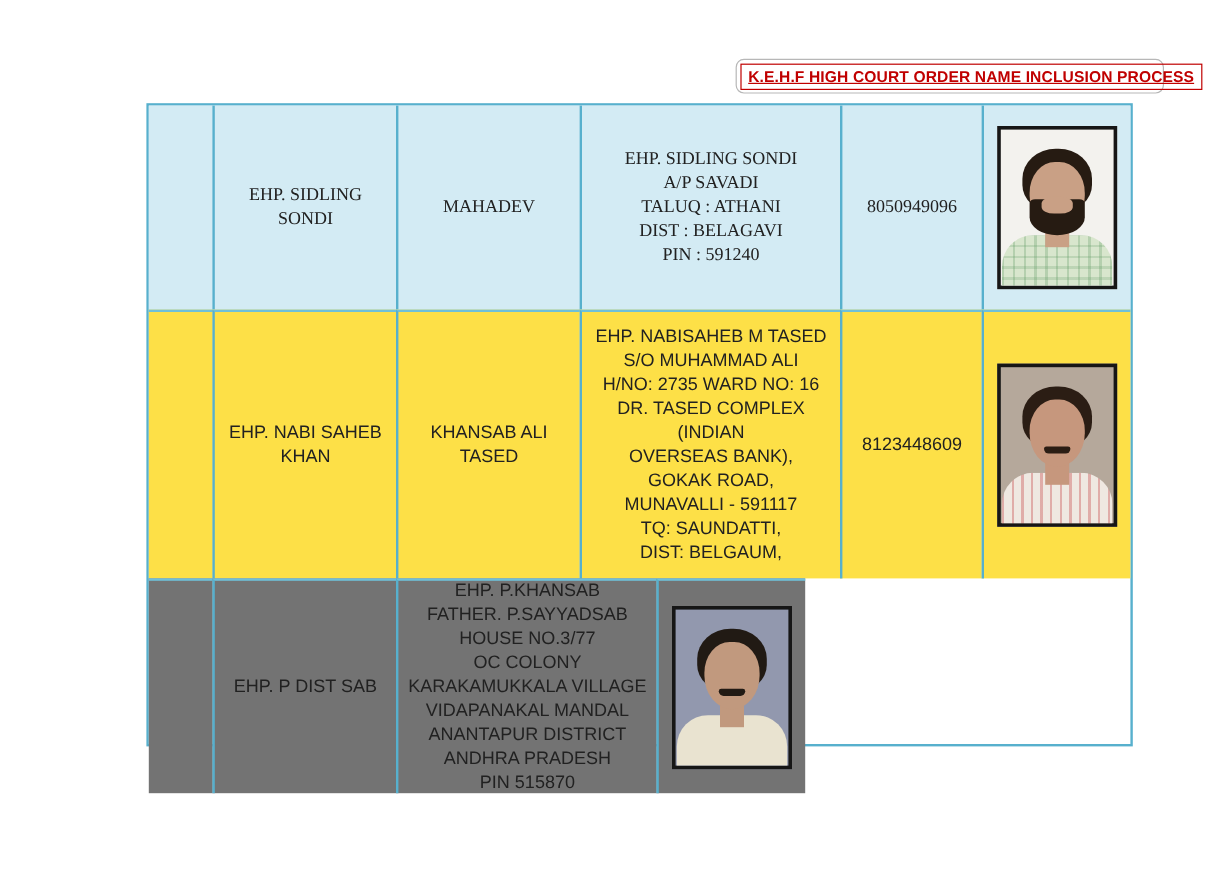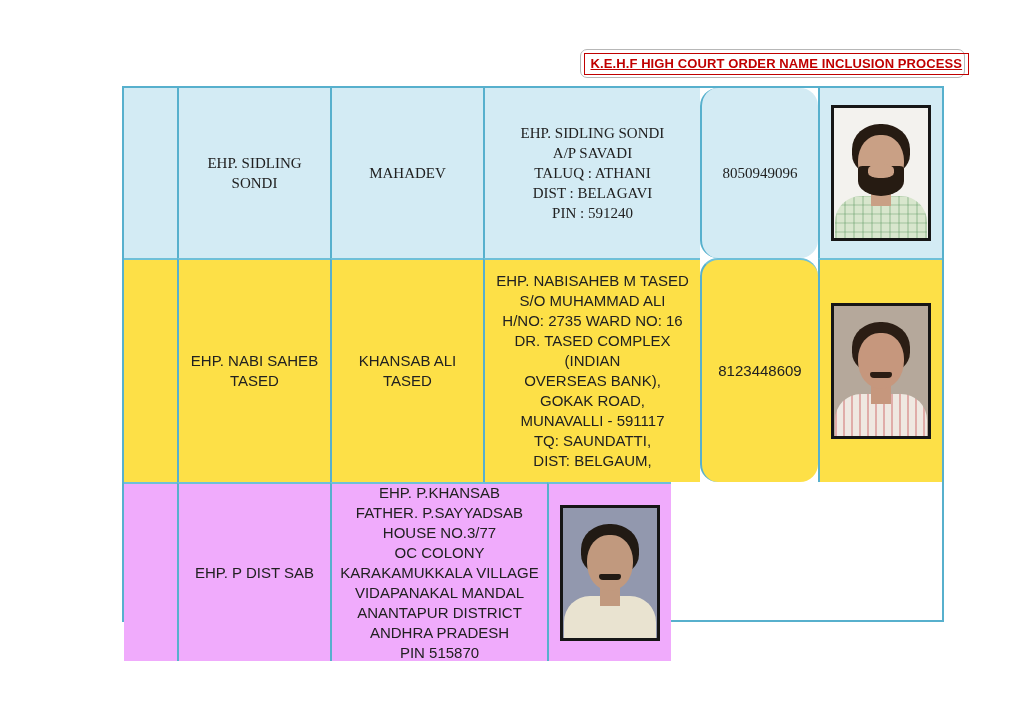--- a/index.html
+++ b/index.html
@@ -8,22 +8,22 @@
     background: #ffffff;
     font-family: "Liberation Sans", "DejaVu Sans", sans-serif;
     position: relative;
     overflow: hidden;
   }
   .page { position: absolute; inset: 0; background: #ffffff; }
 
   
   .header-box {
     position: absolute;
-    left: 580px; top: 49px;
-    width: 385px; height: 29px;
+    left: 613px; top: 49px;
+    width: 357px; height: 29px;
     background: #ffffff;
     border: 1.5px solid #b7b7b7;
     border-radius: 7px;
     display: flex; align-items: stretch; justify-content: stretch;
     padding: 2.5px;
   }
   .header-inner {
     flex: 1;
     border: 1.5px solid #c00000;
     display: flex; align-items: center; justify-content: center;
@@ -44,26 +44,26 @@
     left: 122px; top: 86px;
     width: 822px; height: 536px;
     border: 2px solid #57b0cd;
   }
   .t-row { display: flex; }
   .t-row .cell { border-left: 2px solid #57b0cd; }
   .t-row .cell:first-child { border-left: none; }
   .row-2 .cell, .row-3 .cell { border-top: 2px solid #6fc0d8; }
   .row-1 .cell { height: 170px; background: #d3ebf4; font-family: Liberation Serif, serif; }
   .row-2 .cell { height: 224px; background: #fde047; }
-  .row-3 .cell { height: 179px; background: #f0abfc; }
+  .row-3 .cell { height: 179px; background: #737373; }
   .c1 { width: 53px; }
   .c2 { width: 153px; }
   .c3 { width: 153px; }
   .c4 { width: 217px; }
-  .c5 { width: 118px; border-radius: 18px; }
+  .c5 { width: 118px; }
   .c6 { width: 124px; }
   .cell {
     display: flex; align-items: center; justify-content: center;
     text-align: center;
     color: #212121;
     font-size: 15px;
     line-height: 20px;
     padding: 4px 8px;
   }
   .address { white-space: pre-line; }
@@ -151,21 +151,21 @@
           <div class="p-hair" style="background: rgb(38, 27, 18);"></div>
           <div class="p-head" style="background: rgb(201, 160, 133);"></div>
           <div class="p-beard" style="background: rgb(38, 27, 18);"></div>
           <div class="p-beard-inner" style="background: rgb(201, 160, 133);"></div>
         </div>
       </div>
     </div>
 
     <div class="t-row row-2">
       <div class="cell c1"></div>
-      <div class="cell c2">EHP. NABI SAHEB TASED</div>
+      <div class="cell c2">EHP. NABI SAHEB KHAN</div>
       <div class="cell c3">KHANSAB ALI TASED</div>
       <div class="cell c4 address">EHP. NABISAHEB M TASED
 S/O MUHAMMAD ALI
 H/NO: 2735 WARD NO: 16
 DR. TASED COMPLEX (INDIAN
 OVERSEAS BANK),
 GOKAK ROAD,
 MUNAVALLI - 591117
 TQ: SAUNDATTI,
 DIST: BELGAUM,</div>

